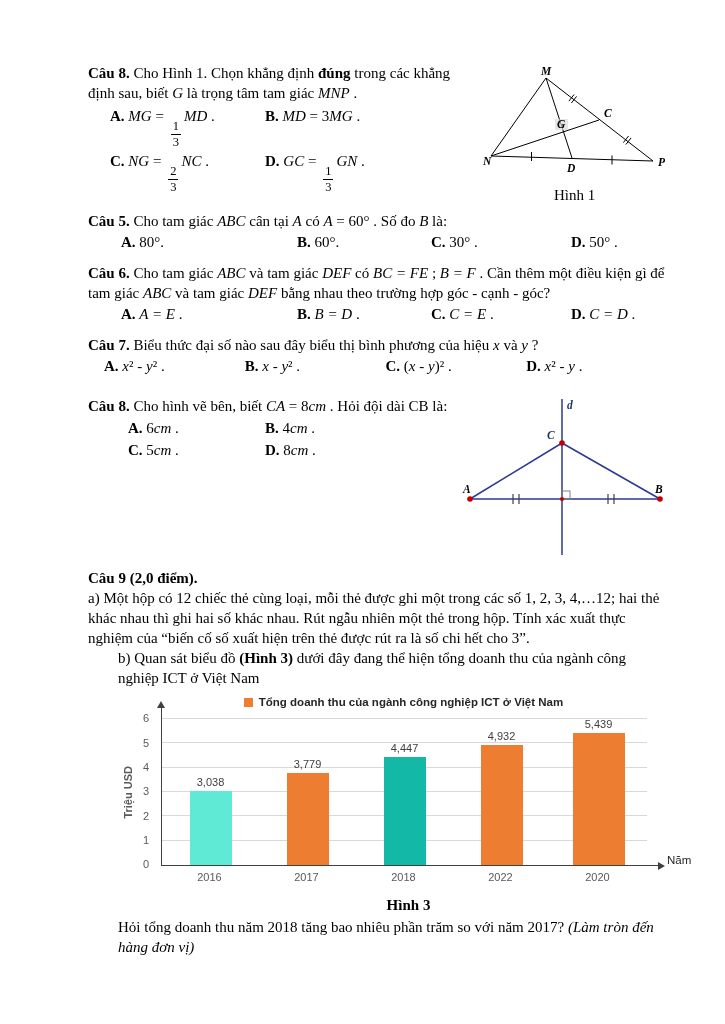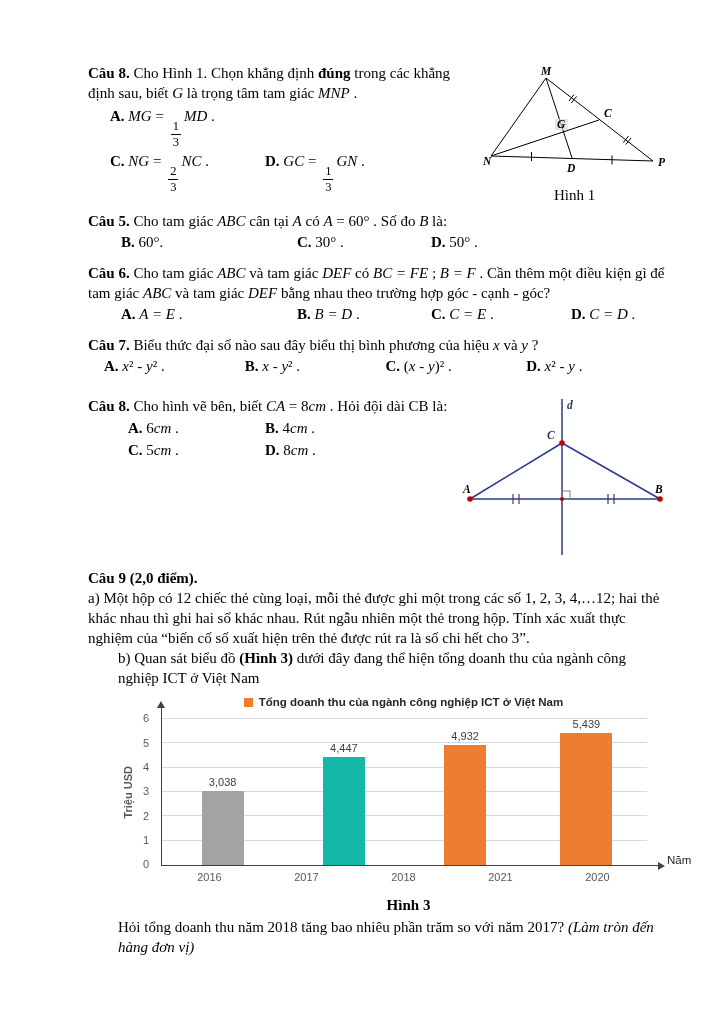--- a/index.html
+++ b/index.html
@@ -91,36 +91,38 @@
         <text class="flabel" x="75" y="64">G</text>
       </svg>
       <div class="fig-caption">Hình 1</div>
     </div>
     <p class="q"><span class="b">Câu 8.</span><span> Cho Hình 1. Chọn khẳng định </span><span class="b">đúng</span><span> trong các khẳng định sau, biết </span><span class="i">G</span><span> là trọng tâm tam giác </span><span class="i">MNP</span><span> .</span></p>
     <div class="opts2">
       <span class="opt"><span class="b">A.</span><span> </span><span class="i">MG</span><span> = </span><span class="frac">
             <span class="fn">1</span>
             <span class="fd">3</span>
           </span><span class="i">MD</span><span> .</span></span>
+      <span class="opt"><span class="b">B.</span><span> </span><span class="i">MD</span><span> = 3</span><span class="i">MG</span><span> .</span></span>
     </div>
     <div class="opts2">
       <span class="opt"><span class="b">C.</span><span> </span><span class="i">NG</span><span> = </span><span class="frac">
             <span class="fn">2</span>
             <span class="fd">3</span>
           </span><span class="i">NC</span><span> .</span></span>
       <span class="opt"><span class="b">D.</span><span> </span><span class="i">GC</span><span> = </span><span class="frac">
             <span class="fn">1</span>
             <span class="fd">3</span>
           </span><span class="i">GN</span><span> .</span></span>
     </div>
   </div>
 
   <div class="qblock q5blk">
     <p class="q"><span class="b">Câu 5.</span><span> Cho tam giác </span><span class="i">ABC</span><span> cân tại </span><span class="i">A</span><span> có </span><span class="i">A</span><span> = 60° . Số đo </span><span class="i">B</span><span> là:</span></p>
     <div class="opts4">
+      <span class="opt"><span class="b">A.</span><span> 80°.</span></span>
       <span class="opt"><span class="b">B.</span><span> 60°.</span></span>
       <span class="opt"><span class="b">C.</span><span> 30° .</span></span>
       <span class="opt"><span class="b">D.</span><span> 50° .</span></span>
     </div>
   </div>
 
   <div class="qblock q6blk">
     <p class="q"><span class="b">Câu 6.</span><span> Cho tam giác </span><span class="i">ABC</span><span> và tam giác </span><span class="i">DEF</span><span> có </span><span class="i">BC = FE</span><span> ; </span><span class="i">B = F</span><span> . Cần thêm một điều kiện gì để tam giác </span><span class="i">ABC</span><span> và tam giác </span><span class="i">DEF</span><span> bằng nhau theo trường hợp góc - cạnh - góc?</span></p>
     <div class="opts4">
       <span class="opt"><span class="b">A.</span><span> </span><span class="i">A = E</span><span> .</span></span>
@@ -202,22 +204,27 @@
       <div class="chart-plot">
         <div class="axis-arrow-up"></div>
         <div class="axis-arrow-right"></div>
       <div class="gridline" style="bottom: 16.6667%;"></div>
           <div class="gridline" style="bottom: 33.3333%;"></div>
           <div class="gridline" style="bottom: 50%;"></div>
           <div class="gridline" style="bottom: 66.6667%;"></div>
           <div class="gridline" style="bottom: 83.3333%;"></div>
           <div class="gridline" style="bottom: 100%;"></div>
           <div class="bar-slot">
-            <div class="bar" style="height: 50.6333%; background: #a3a3a3;">
+            <div class="bar" style="height: 50.6333%; background: #5eead4;">
               <div class="bar-label">3,038</div>
+            </div>
+          </div>
+          <div class="bar-slot">
+            <div class="bar" style="height: 62.9833%; background: rgb(237, 125, 49);">
+              <div class="bar-label">3,779</div>
             </div>
           </div>
           <div class="bar-slot">
             <div class="bar" style="height: 74.1167%; background: #14b8a6;">
               <div class="bar-label">4,447</div>
             </div>
           </div>
           <div class="bar-slot">
             <div class="bar" style="height: 82.2%; background: rgb(237, 125, 49);">
               <div class="bar-label">4,932</div>
@@ -226,21 +233,21 @@
           <div class="bar-slot">
             <div class="bar" style="height: 90.65%; background: rgb(237, 125, 49); padding-left: 10px;">
               <div class="bar-label">5,439</div>
             </div>
           </div>
         </div>
       <div class="chart-xticks">
           <div class="xtick">2016</div>
           <div class="xtick">2017</div>
           <div class="xtick">2018</div>
-          <div class="xtick">2021</div>
+          <div class="xtick">2022</div>
           <div class="xtick">2020</div>
         </div>
       <div class="chart-xlabel">Năm</div>
     </div>
     <div class="fig3-caption">Hình 3</div>
 
     <p class="q indent"><span>Hỏi tổng doanh thu năm 2018 tăng bao nhiêu phần trăm so với năm 2017? </span><span class="i">(Làm tròn đến hàng đơn vị)</span></p>
   </div>
 
 </div>

